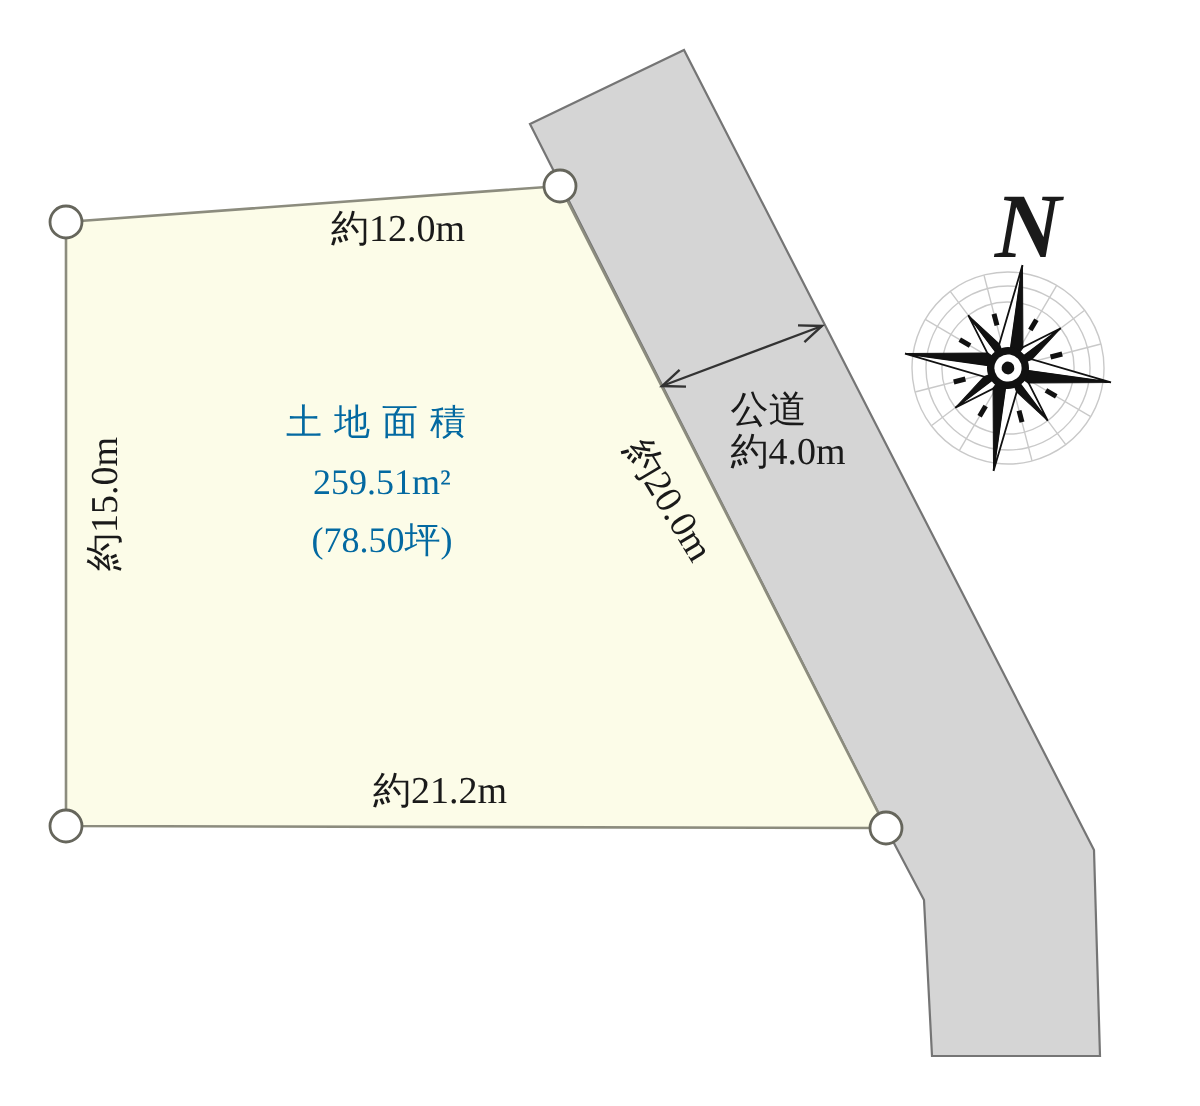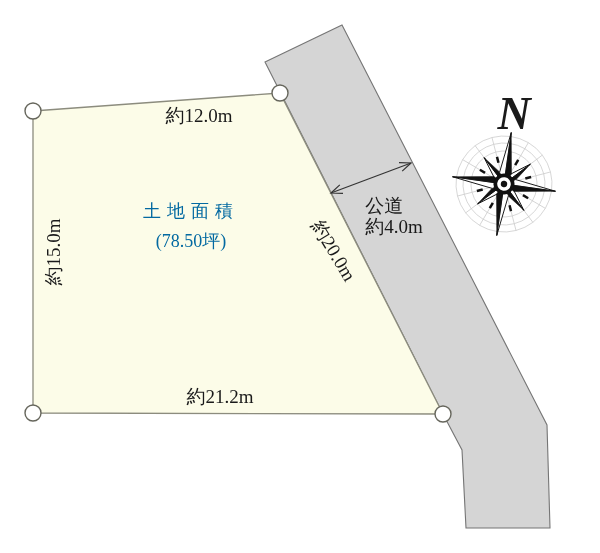--- a/index.html
+++ b/index.html
@@ -181,20 +181,21 @@
       </g>
 
       <circle r="10.5" fill="#111111"></circle>
       <circle r="6.8" fill="#ffffff"></circle>
       <circle r="3.2" fill="#111111"></circle>
     </g>
   </svg>
 
   <div class="area-block">
     <div class="l1">土地面積</div>
+    <div>259.51m²</div>
     <div>(78.50坪)</div>
   </div>
 
   <div class="lbl" style="left:171px; top:116px;margin-left:28px;">約12.0m</div>
   <div class="lbl rot-left" style="left:54px; top:252px;">約15.0m</div>
   <div class="lbl rot-right" style="left:333px; top:251px;">約20.0m</div>
   <div class="lbl" style="left:220px; top:397px;">約21.2m</div>
 
   <div class="road-label">
     <div>公道</div>

